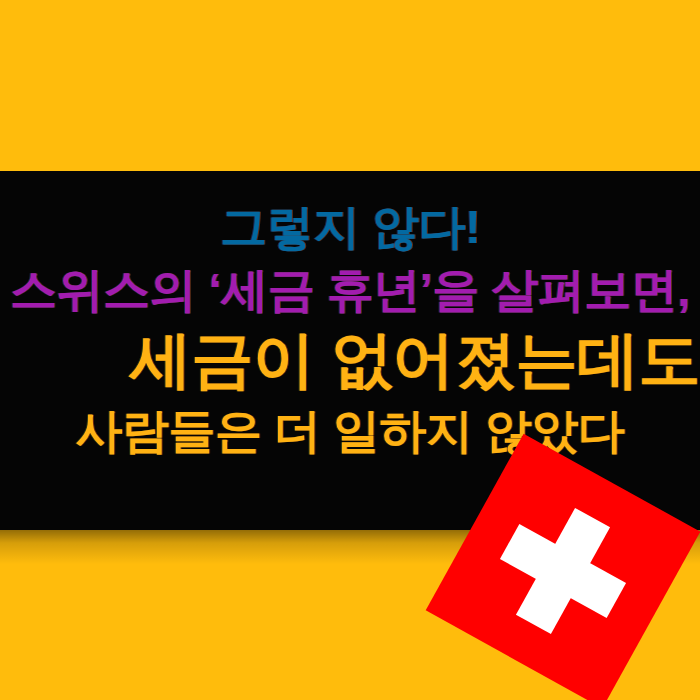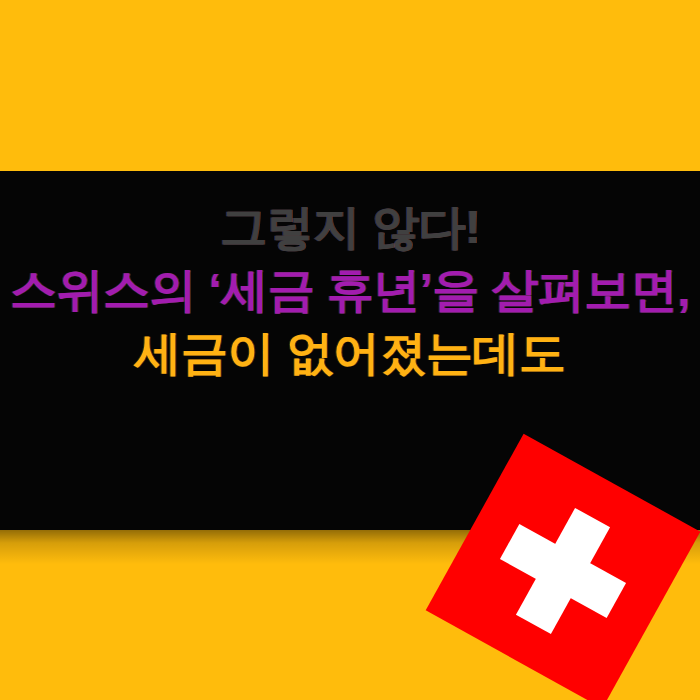--- a/index.html
+++ b/index.html
@@ -94,23 +94,24 @@
 
   .line-2 {
     color: #FFFFFF;
     font-size: 47px;
     margin-bottom: 16px;
     text-shadow: 1px 0 0 rgba(255,120,60,0.35), -1px 0 0 rgba(80,120,255,0.30);
   }
 
   .line-3 {
     color: #FFB213;
-    font-size: 47px;
+    font-size: 62px;
     margin-bottom: 16px;
     text-shadow: 1px 0 0 rgba(255,90,30,0.40), -1px 0 0 rgba(140,190,60,0.25);
+    text-align: right;
   }
 
   .line-4 {
     color: #FFB213;
     font-size: 47px;
     text-shadow: 1px 0 0 rgba(255,90,30,0.40), -1px 0 0 rgba(140,190,60,0.25);
   }
 
   
   .flag {
@@ -150,23 +151,24 @@
 <div id="card" style="background: rgb(255, 188, 12);">
 
   <div class="band-top" style="background: rgb(255, 188, 12);"></div>
 
   <div class="panel" style="background: rgb(5, 5, 5);"></div>
 
   <div class="band-bottom" style="background: rgb(255, 188, 12);"></div>
   <div class="band-bottom-shade"></div>
 
   <div class="headline">
-    <span class="line line-1" style="color: #404040;">그렇지 않다!</span>
+    <span class="line line-1" style="color: #0369a1;">그렇지 않다!</span>
     <span class="line line-2" style="color: #a21caf;">스위스의 ‘세금 휴년’을 살펴보면,</span>
     <span class="line line-3" style="color: rgb(255, 178, 19);">세금이 없어졌는데도</span>
+    <span class="line line-4" style="color: rgb(255, 178, 19);">사람들은 더 일하지 않았다</span>
   </div>
 
   <div class="flag" style="background: rgb(255, 0, 0); transform: rotate(29deg);">
     <div class="flag-cross-v" style="background: rgb(255, 255, 255);"></div>
     <div class="flag-cross-h" style="background: rgb(255, 255, 255);"></div>
   </div>
 
 </div>
 
 </body></html>

